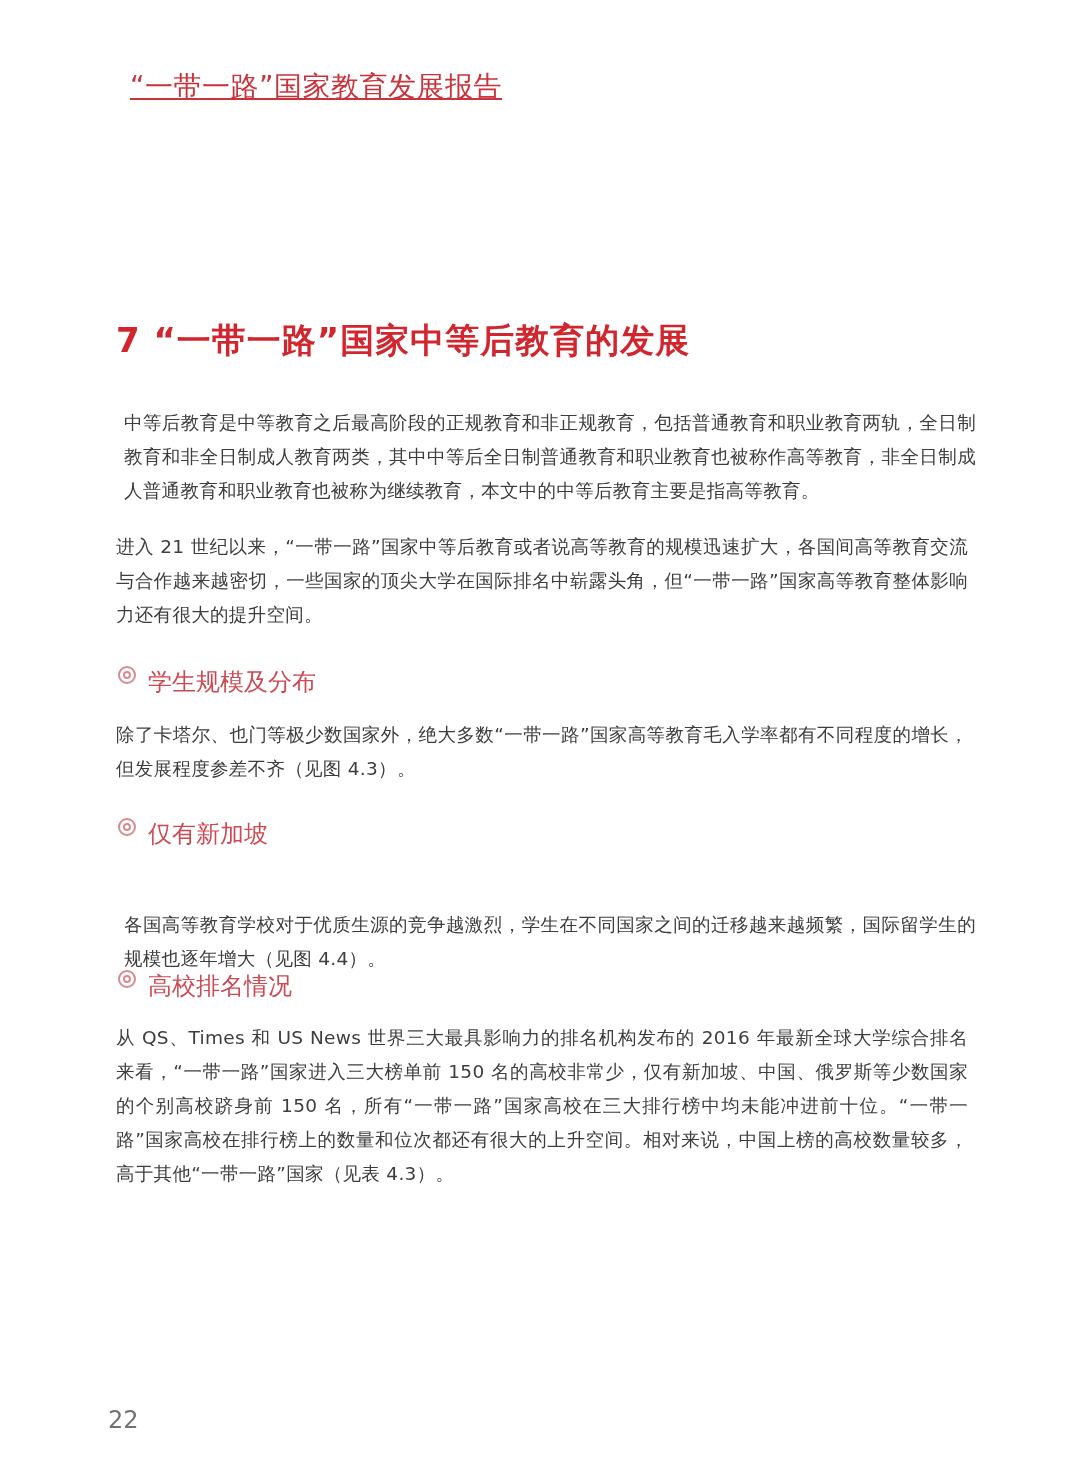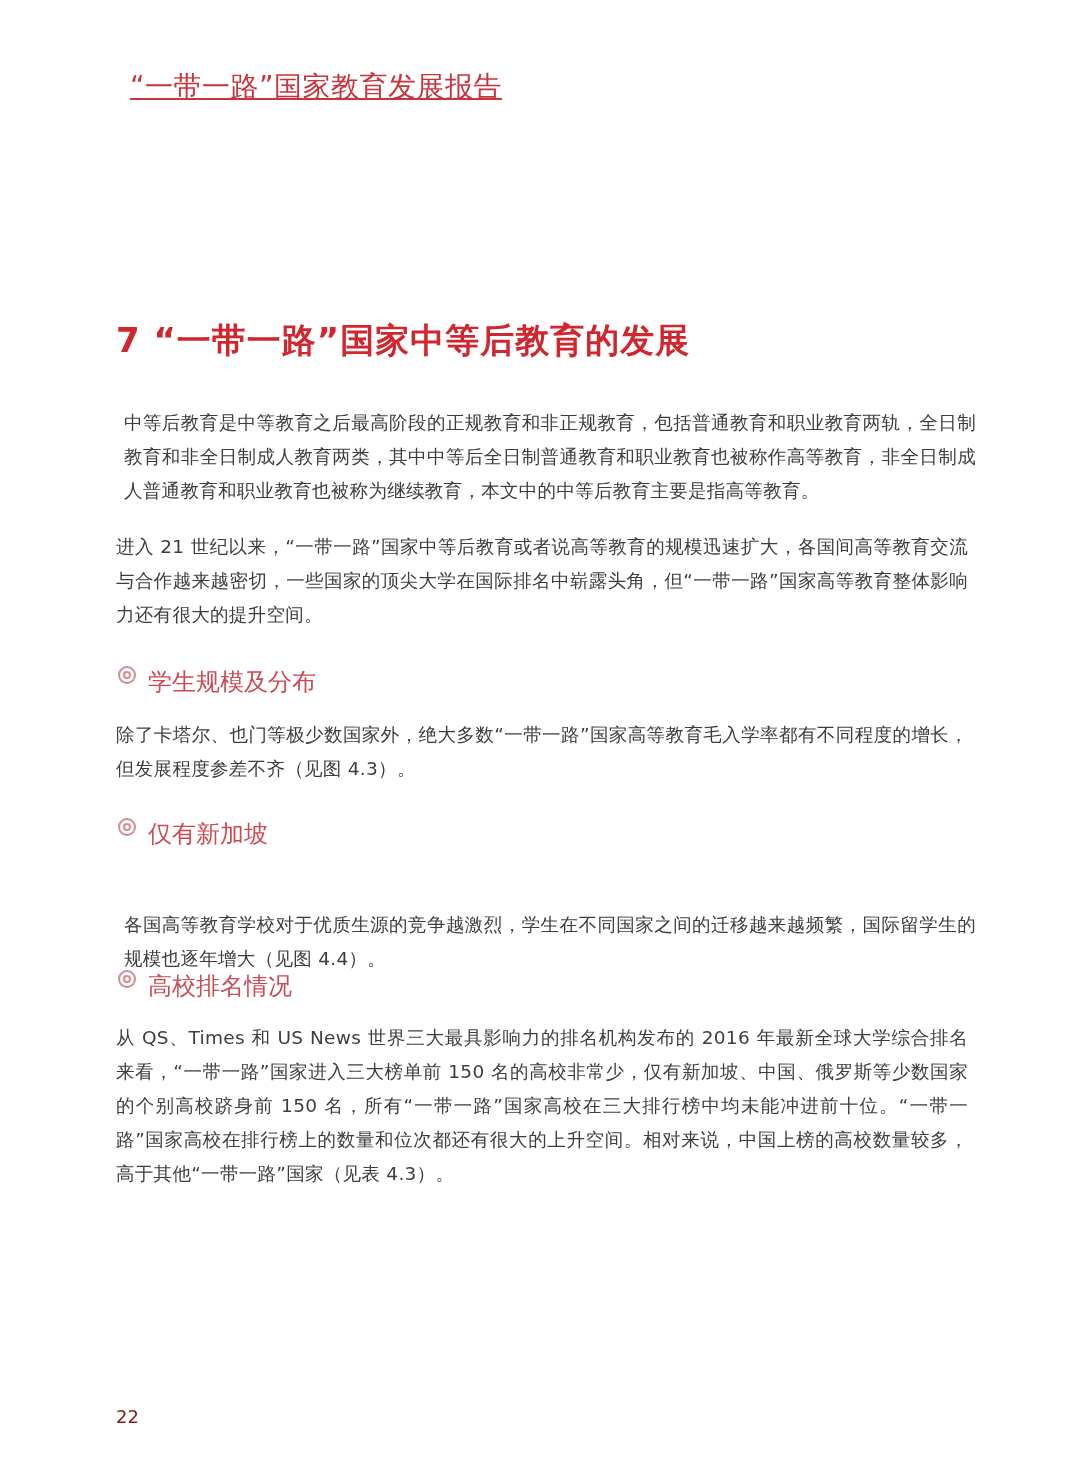--- a/index.html
+++ b/index.html
@@ -27,22 +27,22 @@
   }
   .sub .ring {
     width: 14px; height: 14px; border: 2px solid #d98a90; border-radius: 50%;
     display: inline-block; position: relative; margin-right: 12px; margin-left: 2px;
   }
   .sub .ring::after {
     content: ""; position: absolute; left: 3px; top: 3px; width: 4px; height: 4px;
     border: 2px solid #d98a90; border-radius: 50%;
   }
   .page-number {
-    position: absolute; left: 116px; top: 1406px;
-    font-size: 18px; color: #7f1d1d;
+    position: absolute; left: 108px; top: 1406px;
+    font-size: 24px; color: #737373;
   }
 </style>
 </head>
 <body>
 
 <div class="running-head">“一带一路”国家教育发展报告</div>
 
 <h1 class="chapter-title" style="margin:0">7 “一带一路”国家中等后教育的发展</h1>
 
 <p class="para" style="top:398px;margin:8px">中等后教育是中等教育之后最高阶段的正规教育和非正规教育，包括普通教育和职业教育两轨，全日制教育和非全日制成人教育两类，其中中等后全日制普通教育和职业教育也被称作高等教育，非全日制成人普通教育和职业教育也被称为继续教育，本文中的中等后教育主要是指高等教育。</p>

